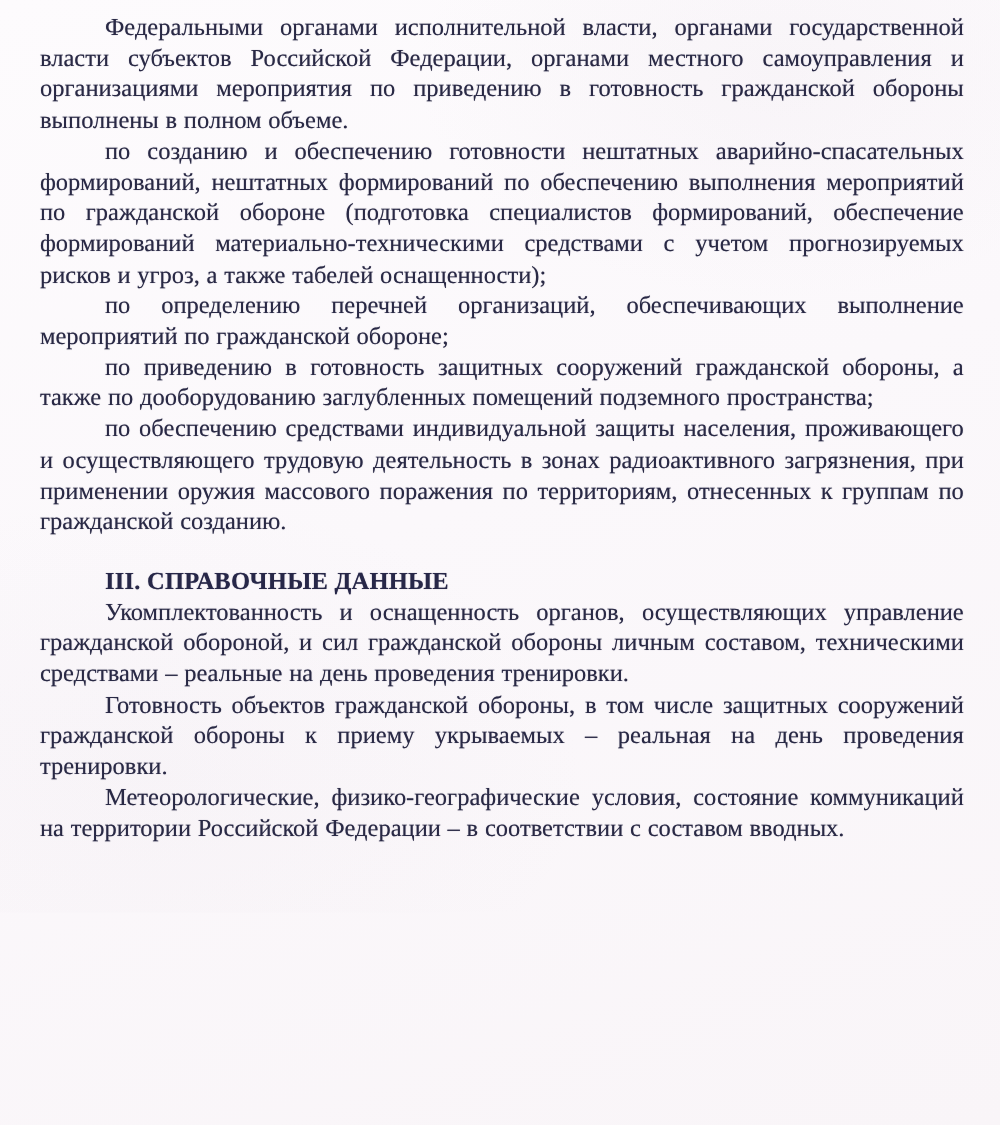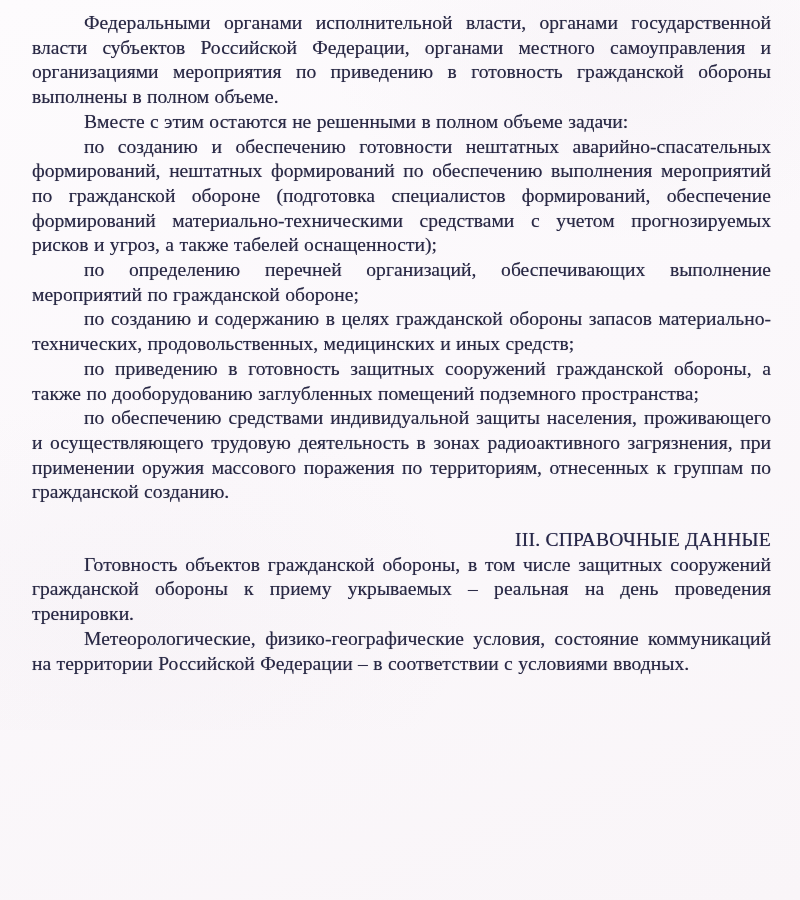--- a/index.html
+++ b/index.html
@@ -33,37 +33,36 @@
     line-height: 24.7px;
     text-align: justify;
     text-indent: 52px;
     text-shadow: 0 0 0.7px rgba(44, 44, 71, 0.55);
     word-spacing: 0.5px;
   }
   .heading {
     margin: 23px 0 0 0;
     font-size: 19.6px;
     line-height: 24.7px;
-    font-weight: normal;
+    font-weight: bold;
     text-indent: 52px;
-    text-align: right;
+    text-align: left;
     color: #2a2a4a;
     text-shadow: 0 0 0.7px rgba(42, 42, 74, 0.6);
     letter-spacing: 0.2px;
   }
 </style>
 </head>
 <body>
 
 <div class="page">
   <div class="doc-body">
       <p class="para">Федеральными органами исполнительной власти, органами государственной власти субъектов Российской Федерации, органами местного самоуправления и организациями мероприятия по приведению в готовность гражданской обороны выполнены в полном объеме.</p>
-      <p class="para">Вместе с этим остаются не решенными в полном объеме задачи:</p>
       <p class="para">по созданию и обеспечению готовности нештатных аварийно-спасательных формирований, нештатных формирований по обеспечению выполнения мероприятий по гражданской обороне (подготовка специалистов формирований, обеспечение формирований материально-техническими средствами с учетом прогнозируемых рисков и угроз, а также табелей оснащенности);</p>
       <p class="para">по определению перечней организаций, обеспечивающих выполнение мероприятий по гражданской обороне;</p>
-      <p class="para">по созданию и содержанию в целях гражданской обороны запасов материально-технических, продовольственных, медицинских и иных средств;</p>
       <p class="para">по приведению в готовность защитных сооружений гражданской обороны, а также по дооборудованию заглубленных помещений подземного пространства;</p>
       <p class="para">по обеспечению средствами индивидуальной защиты населения, проживающего и осуществляющего трудовую деятельность в зонах радиоактивного загрязнения, при применении оружия массового поражения по территориям, отнесенных к группам по гражданской созданию.</p>
       <h2 class="heading">III. СПРАВОЧНЫЕ ДАННЫЕ</h2>
+      <p class="para">Укомплектованность и оснащенность органов, осуществляющих управление гражданской обороной, и сил гражданской обороны личным составом, техническими средствами – реальные на день проведения тренировки.</p>
       <p class="para">Готовность объектов гражданской обороны, в том числе защитных сооружений гражданской обороны к приему укрываемых – реальная на день проведения тренировки.</p>
-      <p class="para">Метеорологические, физико-географические условия, состояние коммуникаций на территории Российской Федерации – в соответствии с условиями вводных.</p>
+      <p class="para">Метеорологические, физико-географические условия, состояние коммуникаций на территории Российской Федерации – в соответствии с составом вводных.</p>
     </div>
 </div>
 
 </body></html>

